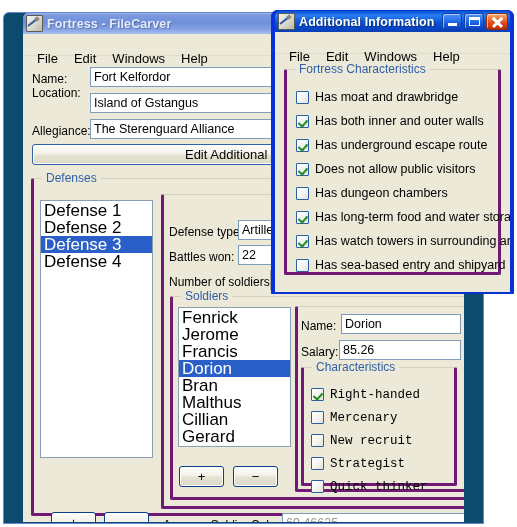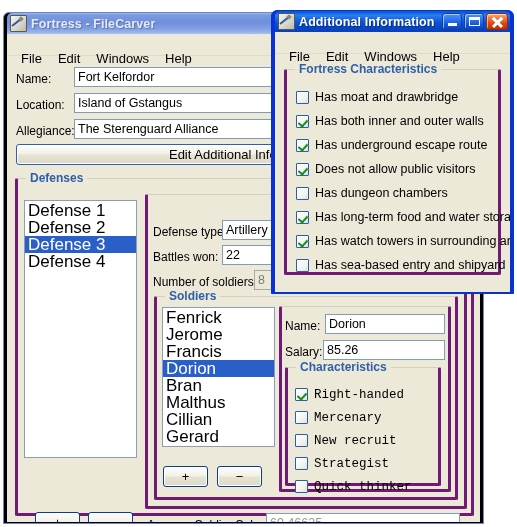--- a/index.html
+++ b/index.html
@@ -9,24 +9,24 @@
     font-family:"Liberation Sans",sans-serif;
     font-size:12px;
     color:#000;
     position:relative;
   }
 
   
   .window{position:absolute;box-sizing:border-box;}
 
   .win-frame-inactive{
-    background:#000000;
+    background:#0c4a6e;
     border:1px solid #6a86cf;
     border-radius:6px 6px 0 0;
-    padding:3px;
+    padding:19px;
     padding-top:0;
   }
   .win-frame-active{
     background:#0831d9;
     border:1px solid #0534c8;
     border-radius:6px 6px 0 0;
     padding:3px;
     padding-top:0;
   }
 
@@ -130,21 +130,20 @@
   }
   .tfield.ro{background:#ece9d8;color:#7d7d74;border:1px solid #a9a9a0;}
   .tfield.ro2{background:#fff;color:#9a9a92;}
 
   .group{
     position:absolute;
     border:3px solid #701a75;
     border-top:1px solid #d4d0c0;
     border-radius:2px;
     box-sizing:border-box;
-    font-weight:bold;
   }
   .group>.g-title{
     position:absolute;top:-8px;left:8px;
     background:#ece9d8;
     padding:0 4px;
     font-size:12px;
     color:#2f5fa8;
     white-space:nowrap;
   }
 
@@ -217,21 +216,21 @@
     <div class="menubar">
       <span class="menu-item">File</span>
       <span class="menu-item">Edit</span>
       <span class="menu-item">Windows</span>
       <span class="menu-item">Help</span>
     </div>
 
     <div style="position:absolute;left:9px;top:38px;" class="lbl">Name:</div>
     <input class="tfield" style="position: absolute; left: 67px; top: 33px; width: 399px;" value="Fort Kelfordor">
 
-    <div style="position:absolute;left:9px;top:64px;" class="lbl">Location:</div>
+    <div style="position:absolute;left:9px;top:52px;" class="lbl">Location:</div>
     <input class="tfield" style="position: absolute; left: 67px; top: 59px; width: 399px;" value="Island of Gstangus">
 
     <div style="position:absolute;left:9px;top:90px;" class="lbl">Allegiance:</div>
     <input class="tfield" style="position: absolute; left: 67px; top: 85px; width: 399px;" value="The Sterenguard Alliance">
 
     <div class="btn plain" style="position:absolute;left:9px;top:110px;width:457px;height:21px;">Edit Additional Information</div>
 
     <div class="group" style="left:8px;top:144px;width:459px;height:338px;">
       <span class="g-title">Defenses</span>
     </div>

